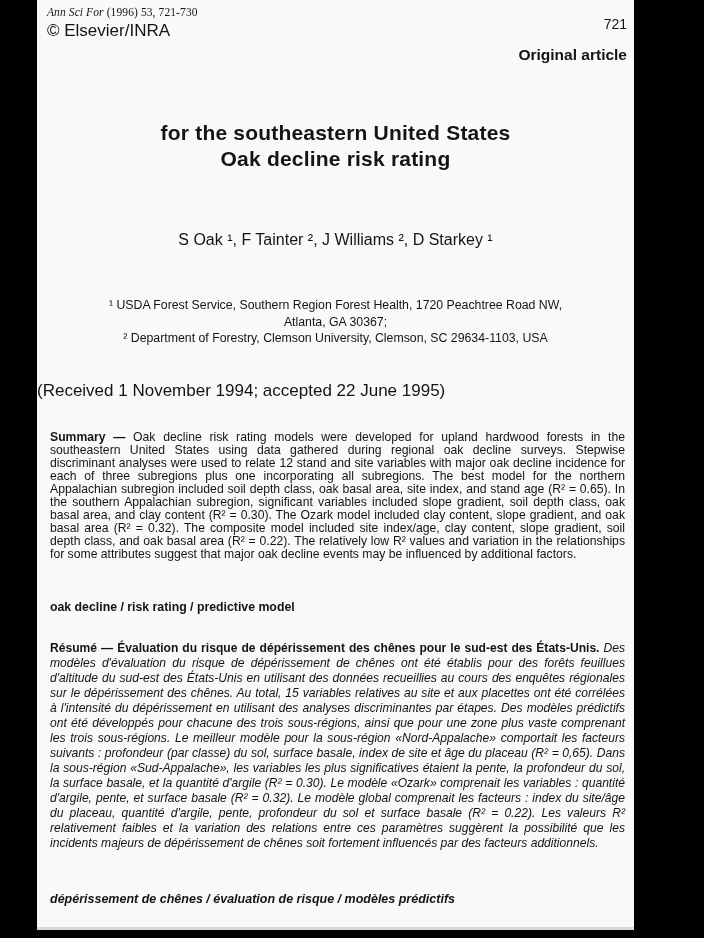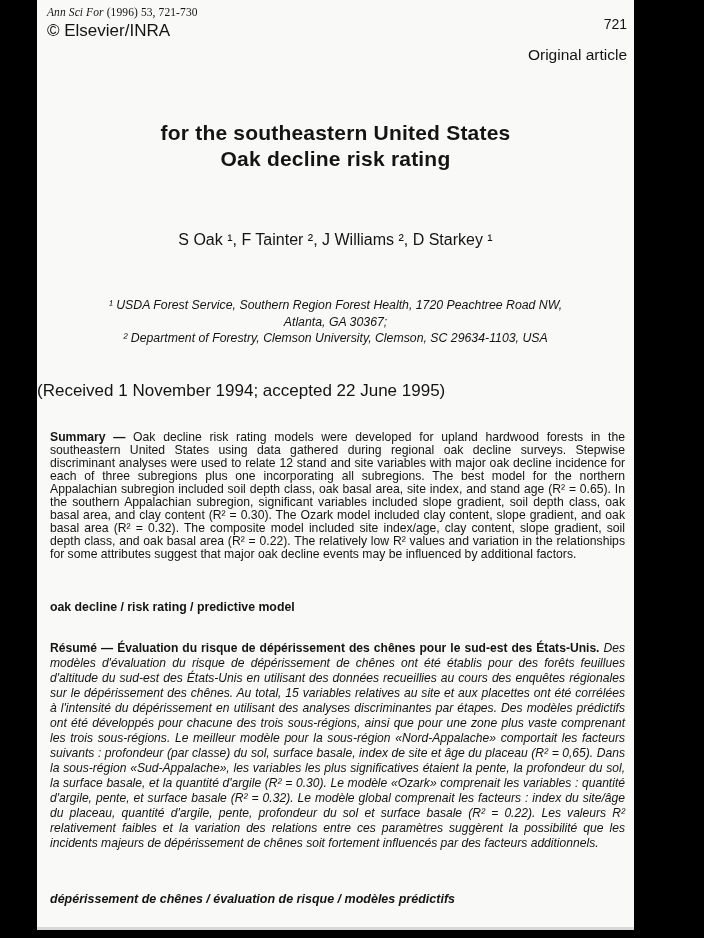--- a/index.html
+++ b/index.html
@@ -45,21 +45,21 @@
   .copyright {
     position: absolute;
     top: 21px;
     left: 10px;
     font-size: 17px;
   }
   .article-type {
     position: absolute;
     top: 46px;
     right: 7px;
-    font-weight: normal;
+    font-weight: bold;
     font-size: 15.5px;
   }
   
   .paper-title {
     position: absolute;
     top: 120px;
     left: 0;
     right: 0;
     text-align: center;
     font-weight: bold;
@@ -74,21 +74,20 @@
     right: 0;
     text-align: center;
     font-size: 16px;
   }
   .affiliations {
     position: absolute;
     top: 297px;
     left: 55px;
     right: 55px;
     text-align: center;
-    font-style: italic;
     font-size: 12.3px;
     line-height: 16.5px;
   }
   .received-line {
     position: absolute;
     top: 381px;
     left: 0;
     right: 0;
     text-align: left;
     font-size: 17px;

